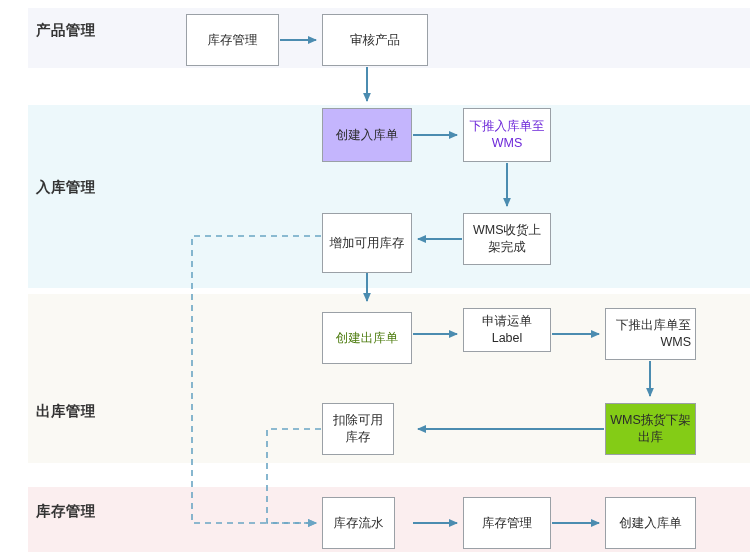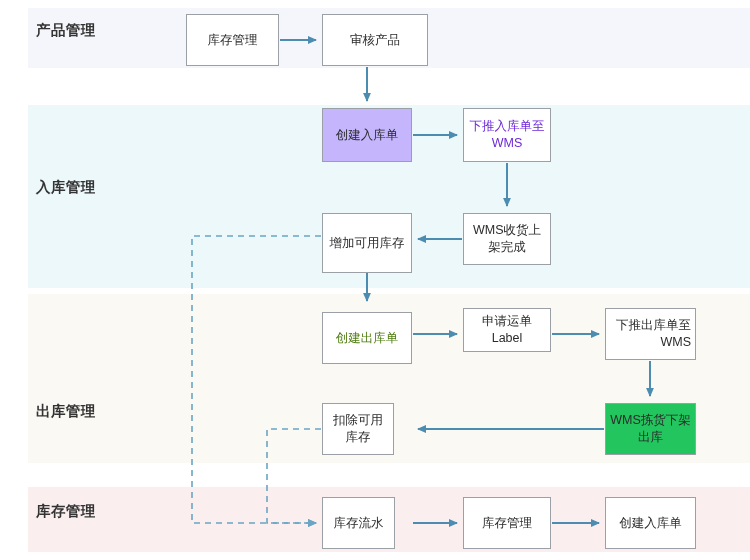--- a/index.html
+++ b/index.html
@@ -126,21 +126,21 @@
       </div>
       <div class="node" style="left: 322px; top: 312px; width: 90px; height: 52px; border-color: rgb(154, 160, 166); background: rgb(255, 255, 255); color: #4d7c0f;">
         <span>创建出库单</span>
       </div>
       <div class="node" style="left: 463px; top: 308px; width: 88px; height: 44px; border-color: rgb(154, 160, 166); background: rgb(255, 255, 255); color: rgb(43, 43, 43);">
         <span>申请运单Label</span>
       </div>
       <div class="node" style="left: 605px; top: 308px; width: 91px; height: 52px; border-color: rgb(154, 160, 166); background: rgb(255, 255, 255); color: rgb(43, 43, 43); text-align: right;">
         <span>下推出库单至WMS</span>
       </div>
-      <div class="node" style="left: 605px; top: 403px; width: 91px; height: 52px; border-color: rgb(154, 160, 166); background: #22c55e; color: rgb(43, 43, 43);">
+      <div class="node" style="left: 605px; top: 403px; width: 91px; height: 52px; border-color: rgb(154, 160, 166); background: #84cc16; color: rgb(43, 43, 43);">
         <span>WMS拣货下架出库</span>
       </div>
       <div class="node" style="left: 322px; top: 403px; width: 72px; height: 52px; border-color: rgb(154, 160, 166); background: rgb(255, 255, 255); color: rgb(43, 43, 43);">
         <span>扣除可用库存</span>
       </div>
       <div class="node" style="left: 322px; top: 497px; width: 73px; height: 52px; border-color: rgb(154, 160, 166); background: rgb(255, 255, 255); color: rgb(43, 43, 43);">
         <span>库存流水</span>
       </div>
       <div class="node" style="left: 463px; top: 497px; width: 88px; height: 52px; border-color: rgb(154, 160, 166); background: rgb(255, 255, 255); color: rgb(43, 43, 43);">
         <span>库存管理</span>

